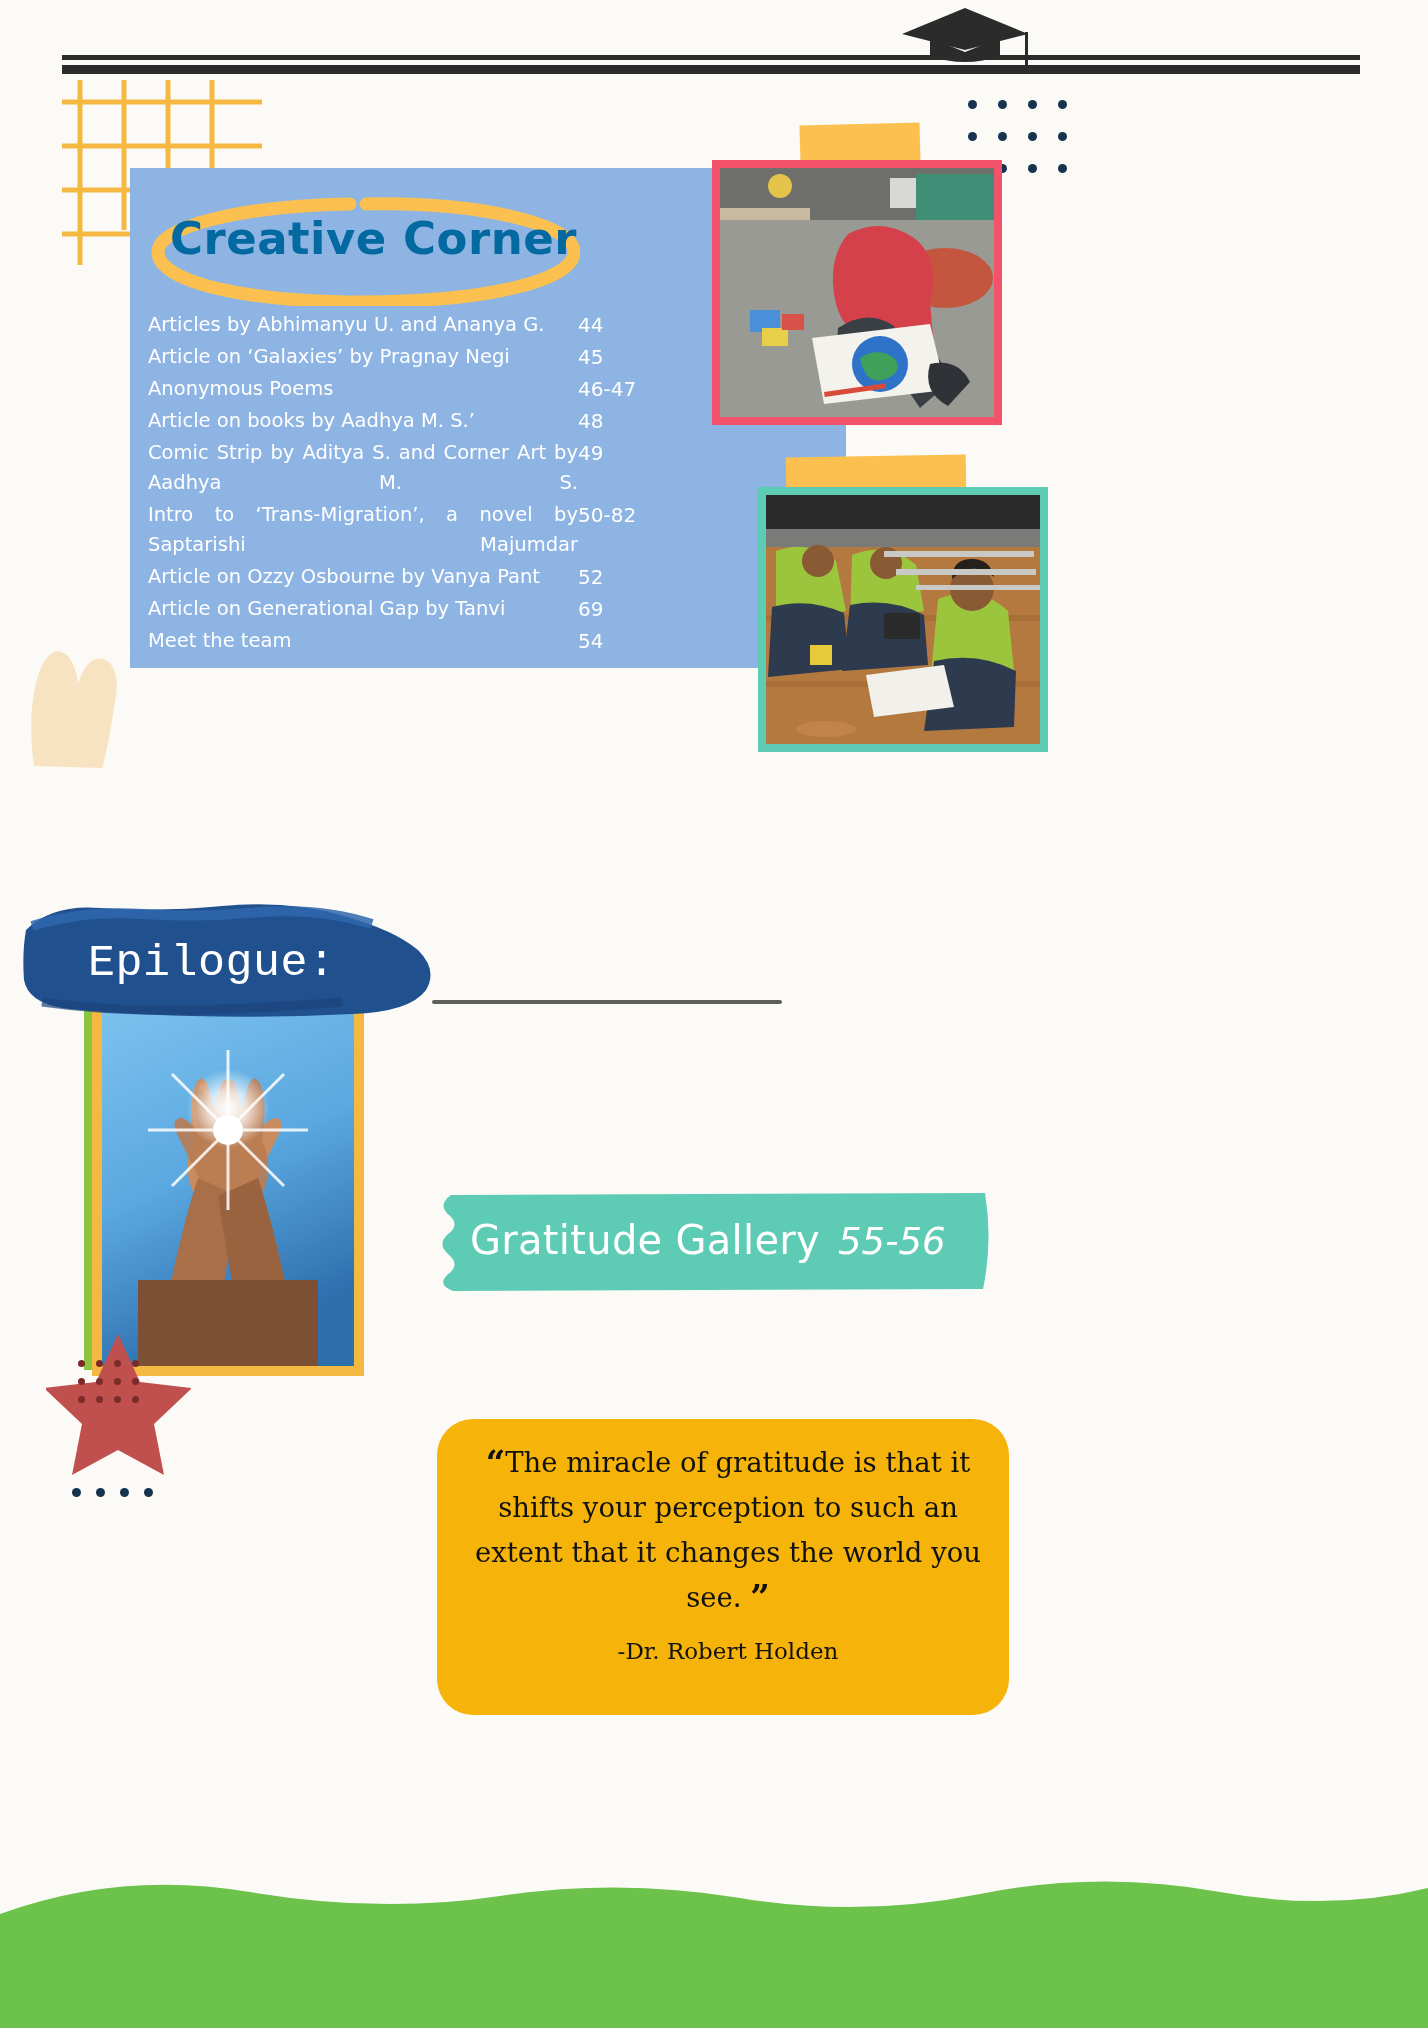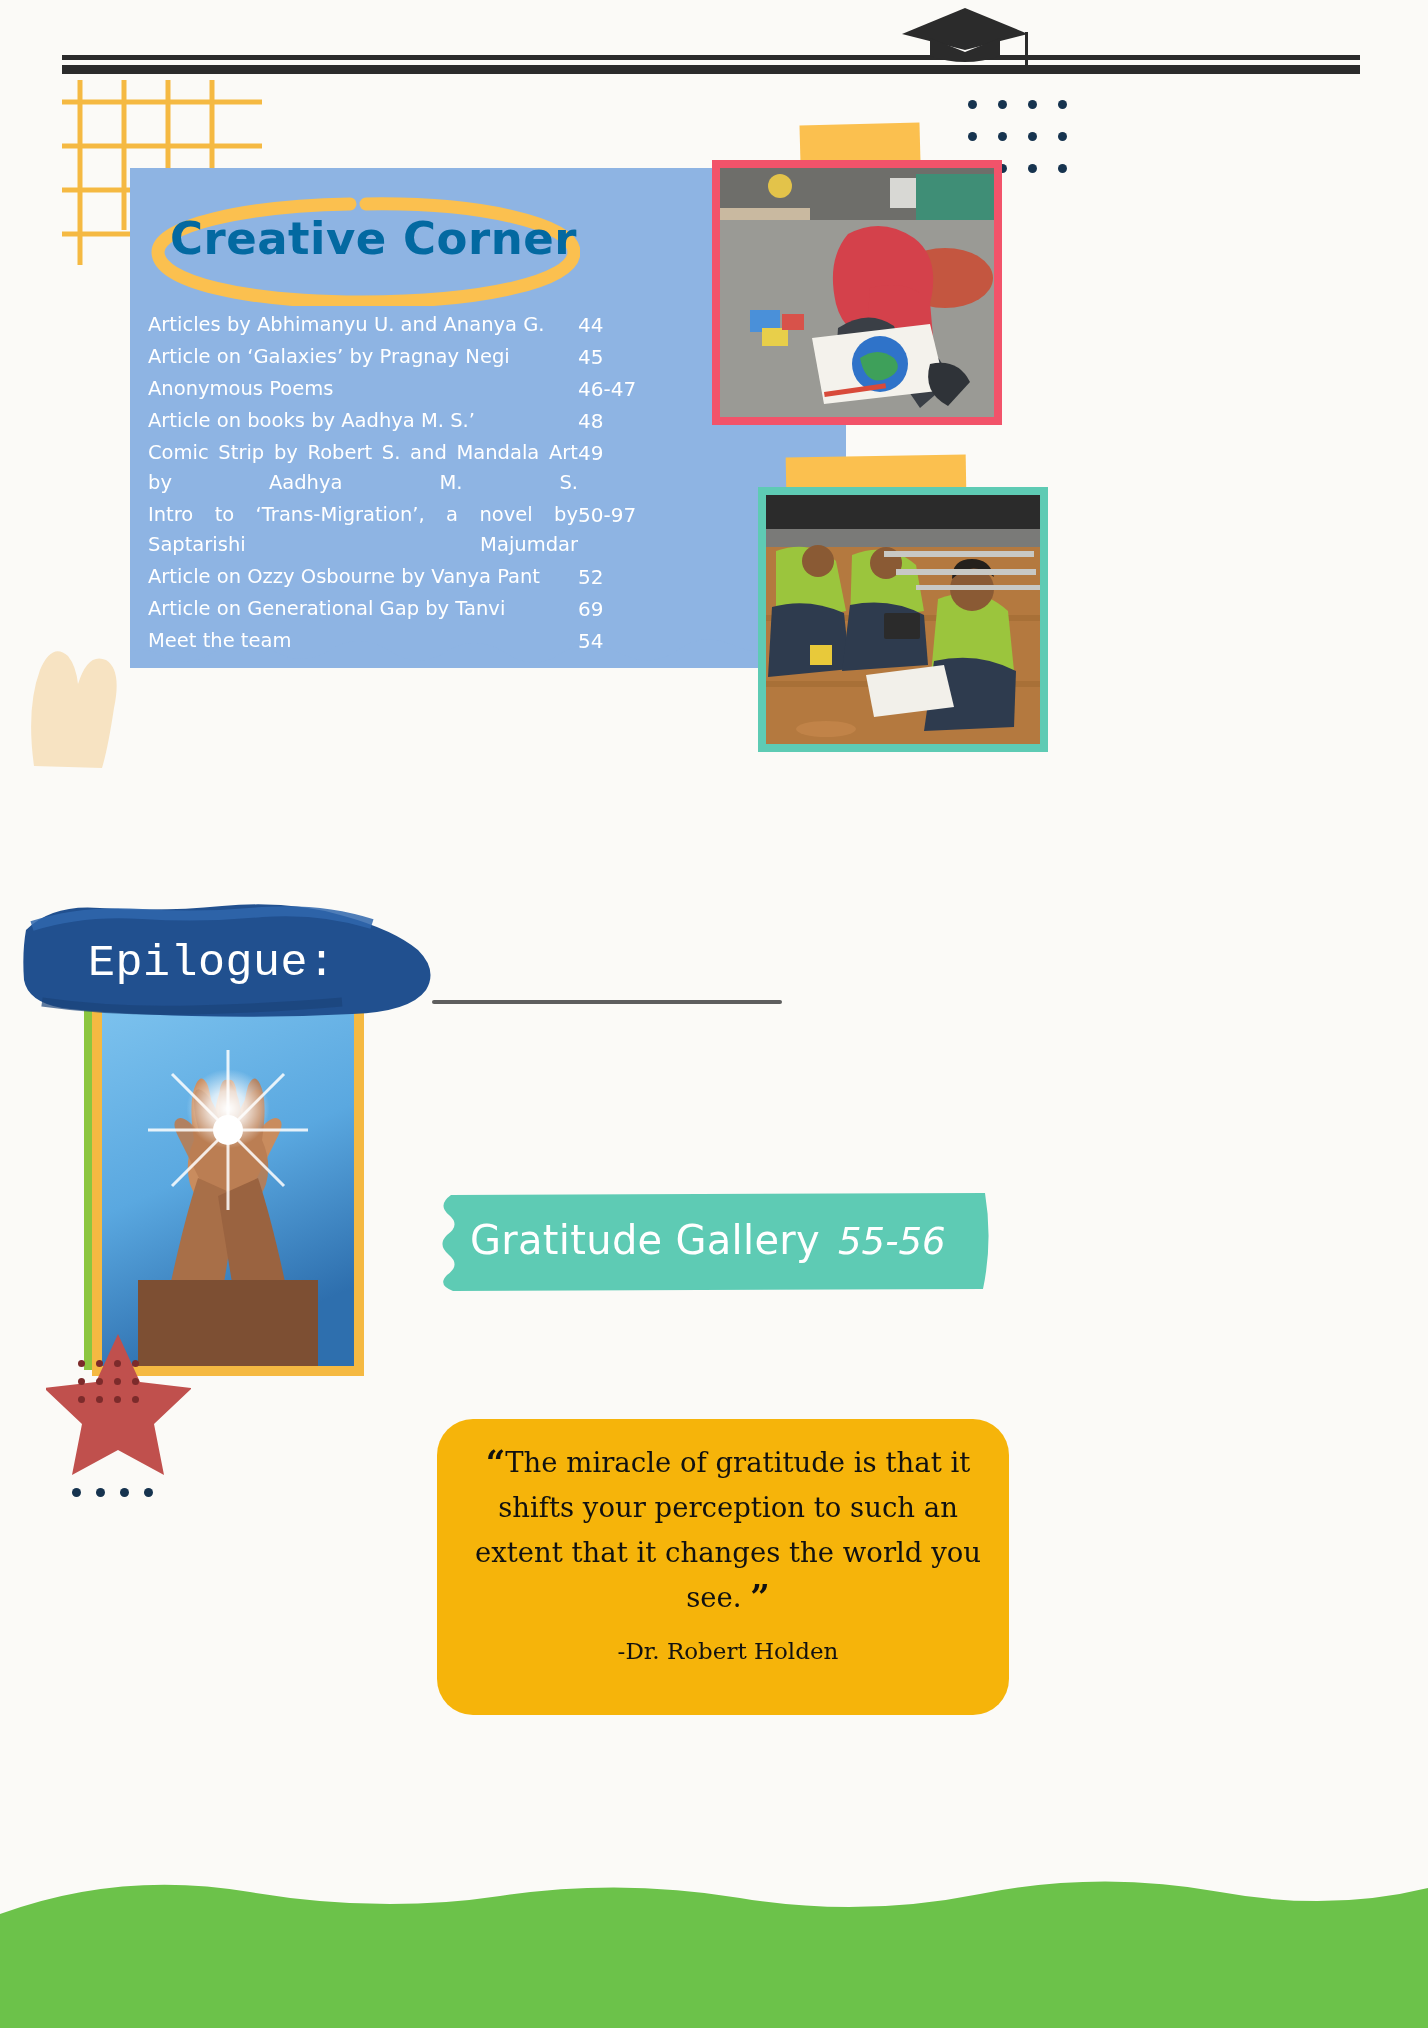--- a/index.html
+++ b/index.html
@@ -213,26 +213,26 @@
   </div>
   <div class="cc-row">
     <div class="cc-label">Anonymous Poems</div>
     <div class="cc-page">46-47</div>
   </div>
   <div class="cc-row">
     <div class="cc-label">Article on books by Aadhya M. S.’</div>
     <div class="cc-page">48</div>
   </div>
   <div class="cc-row">
-    <div class="cc-label just">Comic Strip by Robert S. and Mandala Art by Aadhya M. S.</div>
+    <div class="cc-label just">Comic Strip by Aditya S. and Corner Art by Aadhya M. S.</div>
     <div class="cc-page">49</div>
   </div>
   <div class="cc-row">
     <div class="cc-label just">Intro to ‘Trans-Migration’, a novel by Saptarishi Majumdar</div>
-    <div class="cc-page">50-97</div>
+    <div class="cc-page">50-82</div>
   </div>
   <div class="cc-row">
     <div class="cc-label">Article on Ozzy Osbourne by Vanya Pant</div>
     <div class="cc-page">52</div>
   </div>
   <div class="cc-row">
     <div class="cc-label">Article on Generational Gap by Tanvi</div>
     <div class="cc-page">69</div>
   </div>
   <div class="cc-row">

